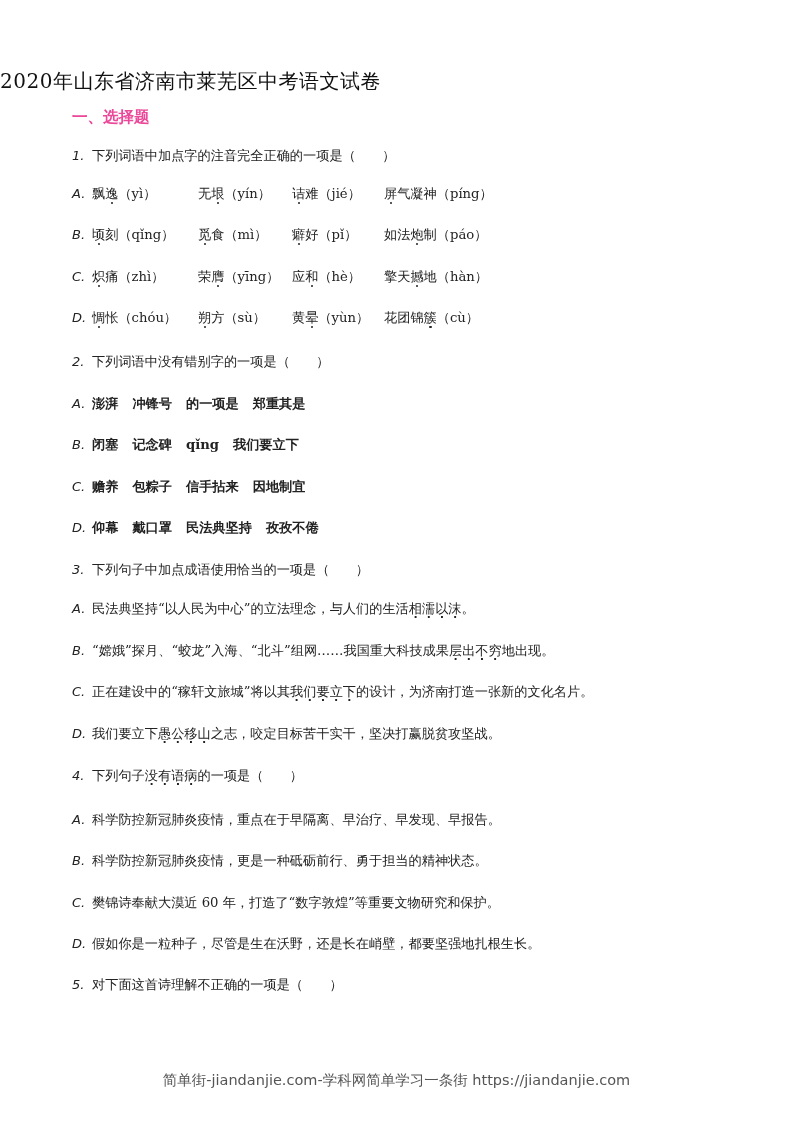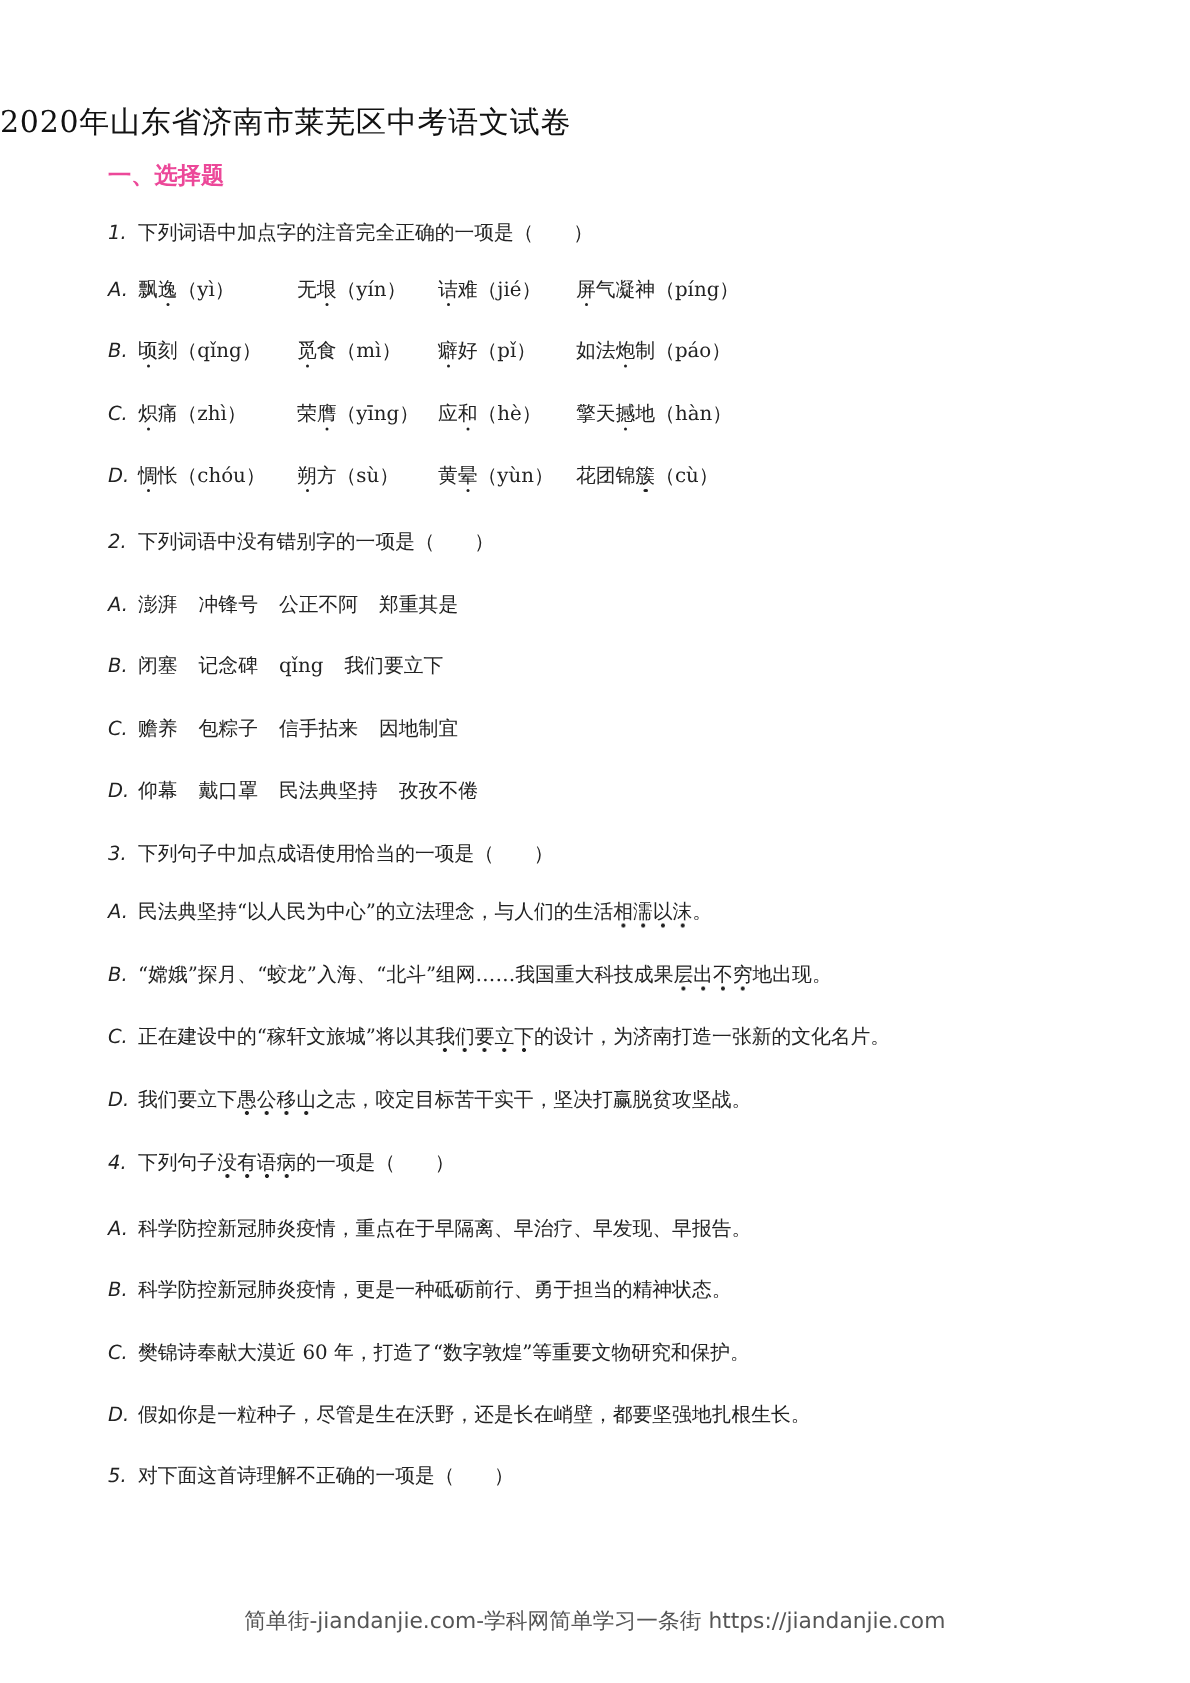--- a/index.html
+++ b/index.html
@@ -11,21 +11,21 @@
     .line { position: absolute; left: 72px; font-size: 13.2px; white-space: nowrap; color: #222; line-height: 20px; }
     .lbl { font-family: "DejaVu Sans", "Liberation Sans", sans-serif; font-style: italic;
       font-size: 13px; display: inline-block; width: 20px; color: #222; }
     .em { position: relative; }
     .em::after { content: ""; position: absolute; left: 50%; bottom: -3px; width: 2.5px; height: 2.5px;
       margin-left: -1px; border-radius: 50%; background: #222; }
     .cell { display: inline-block; }
     .q1 .cell:nth-child(2) { width: 106px; }
     .q1 .cell:nth-child(3) { width: 94px; }
     .q1 .cell:nth-child(4) { width: 92px; }
-    .words .cell { margin-right: 14px; }
+    .words .cell { margin-right: 14px; font-weight: bold; }
     .footer { position: absolute; left: 0; width: 793px; top: 1071px; text-align: center;
       font-family: "DejaVu Sans", "Liberation Sans", sans-serif; font-size: 14.5px; color: #555; }
   </style>
 </head>
 <body>
 
 <div class="page-title">2020年山东省济南市莱芜区中考语文试卷</div>
 <div class="section-title">一、选择题</div>
 
 <div class="line" style="top:146px">
@@ -45,21 +45,21 @@
 </div>
 
 <div class="line q1" style="top:308px">
   <span class="lbl">D.</span><span class="cell"><span></span><span class="em">惆</span><span>怅</span><span>（chóu）</span></span><span class="cell"><span></span><span class="em">朔</span><span>方</span><span>（sù）</span></span><span class="cell"><span>黄</span><span class="em">晕</span><span></span><span>（yùn）</span></span><span class="cell"><span>花团锦</span><span class="em">簇</span><span></span><span>（cù）</span></span>
 </div>
 
 <div class="line" style="top:352px">
   <span class="lbl">2.</span><span>下列词语中没有错别字的一项是（　　）</span>
 </div>
 <div class="line words" style="top:394px">
-  <span class="lbl">A.</span><span class="cell">澎湃</span><span class="cell">冲锋号</span><span class="cell">公正不阿</span><span class="cell">郑重其是</span>
+  <span class="lbl">A.</span><span class="cell">澎湃</span><span class="cell">冲锋号</span><span class="cell">的一项是</span><span class="cell">郑重其是</span>
 </div>
 <div class="line words" style="top:435px">
   <span class="lbl">B.</span><span class="cell">闭塞</span><span class="cell">记念碑</span><span class="cell">qǐng</span><span class="cell">我们要立下</span>
 </div>
 <div class="line words" style="top:477px">
   <span class="lbl">C.</span><span class="cell">赡养</span><span class="cell">包粽子</span><span class="cell">信手拈来</span><span class="cell">因地制宜</span>
 </div>
 <div class="line words" style="top:518px">
   <span class="lbl">D.</span><span class="cell">仰幕</span><span class="cell">戴口罩</span><span class="cell">民法典坚持</span><span class="cell">孜孜不倦</span>
 </div>

